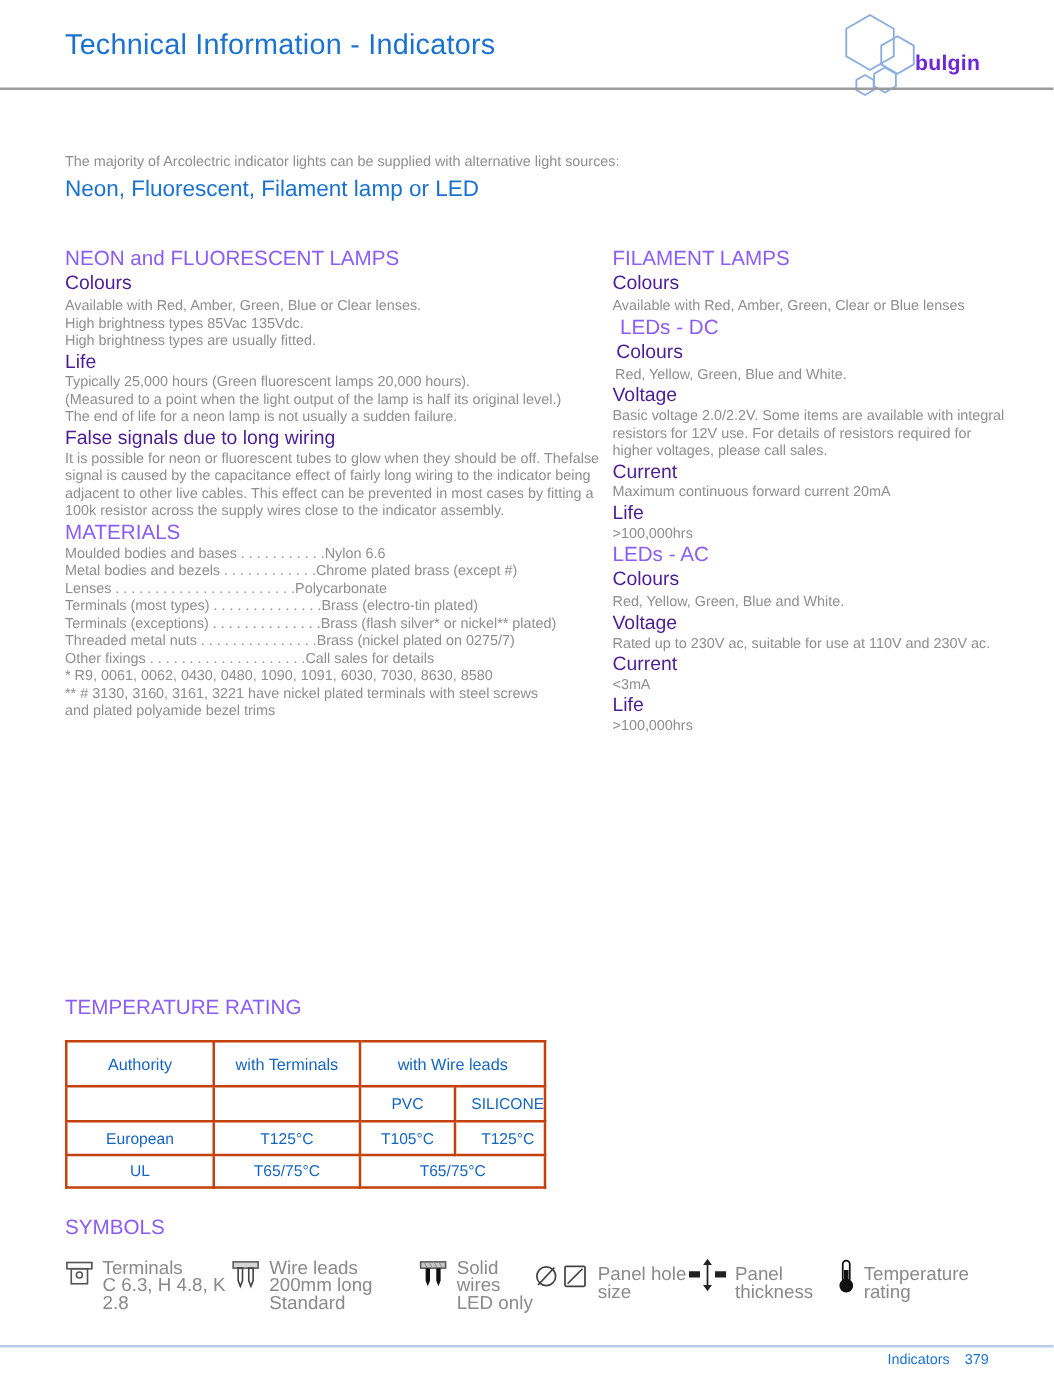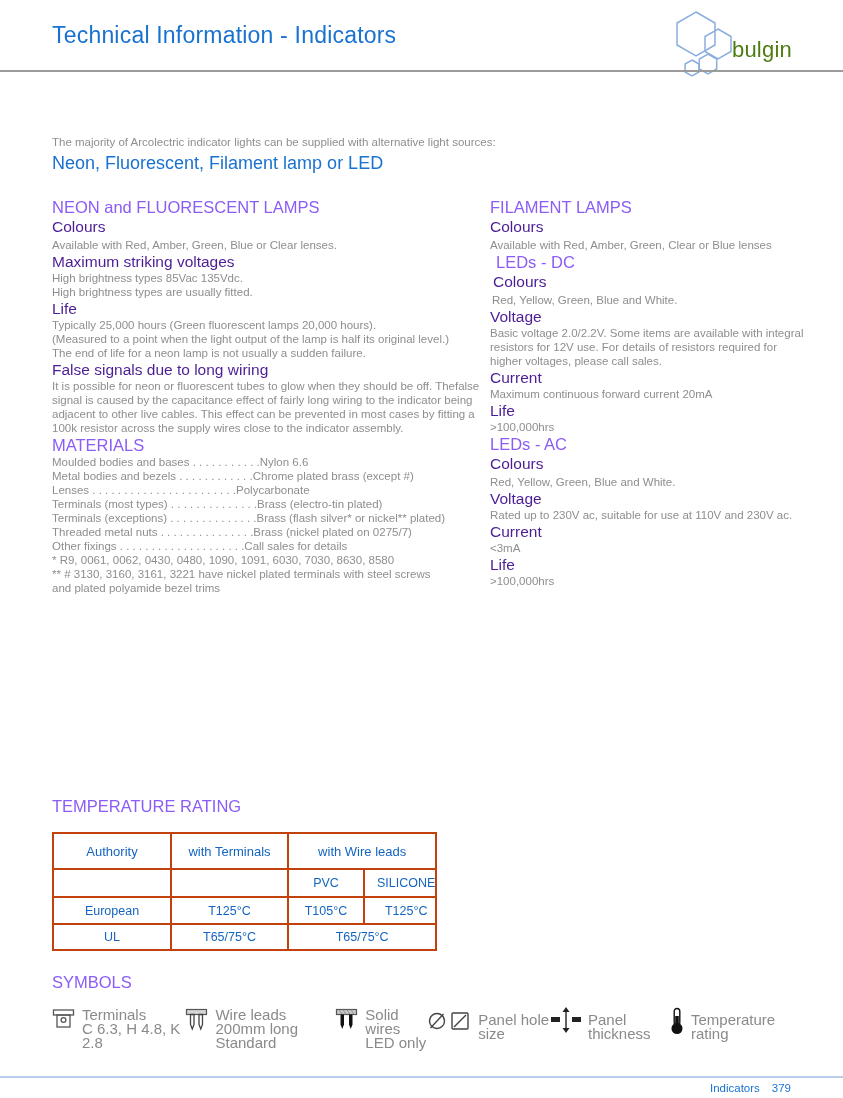--- a/index.html
+++ b/index.html
@@ -2,24 +2,24 @@
 <html><head>
 <meta charset="utf-8">
 <style>
   * { box-sizing: border-box; }
   html,body { margin:0; padding:0; background:#ffffff; }
   body { width:843px; height:1098px; font-family:"Liberation Sans", sans-serif; }
   .page { position:relative; width:843px; height:1098px; background:#fff; overflow:hidden; }
 
   .header-title { position:absolute; left:52px; top:22px; font-size:23px; color:#1a72d0; letter-spacing:0.2px; }
   .logo { position:absolute; left:668px; top:4px; display:flex; align-items:center; }
-  .logo-text { color:#4d7c0f; font-weight:normal; font-size:22px; margin-left:-14px; margin-top:6px; letter-spacing:0.2px; }
+  .logo-text { color:#6d28d9; font-weight:bold; font-size:17px; margin-left:-14px; margin-top:6px; letter-spacing:0.2px; }
   .header-rule { position:absolute; left:0; top:70px; width:843px; height:2px; background:#9b9b9b; }
 
-  .intro { position:absolute; left:52px; top:136px; }
+  .intro { position:absolute; left:52px; top:124px; }
   .intro-line { font-size:11.5px; color:#8e8e8e; }
   .intro-heading { font-size:18px; color:#1a72d0; margin-top:5px; }
 
   .col-left  { position:absolute; left:52px;  top:197px; width:436px; }
   .col-right { position:absolute; left:490px; top:197px; width:345px; }
 
   h2.sec { font-size:16.5px; font-weight:400; color:#8b5cf6; margin:0; line-height:20px; }
   h3.sub { font-size:15.5px; font-weight:400; color:#4c1d95; margin:0; line-height:19px; }
   .body-text { font-size:11.5px; line-height:14px; color:#8e8e8e; margin:0; }
 
@@ -95,21 +95,20 @@
   <div class="intro">
     <div class="intro-line">The majority of Arcolectric indicator lights can be supplied with alternative light sources:</div>
     <div class="intro-heading">Neon, Fluorescent, Filament lamp or LED</div>
   </div>
 
   <div class="col-left">
     <h2 class="sec">NEON and FLUORESCENT LAMPS</h2>
     <h3 class="sub mt-colours">Colours</h3>
     <p class="body-text mt-text">Available with Red, Amber, Green, Blue or Clear lenses.</p>
 
-    <h3 class="sub left-striking">Maximum striking voltages</h3>
     <p class="body-text">High brightness types 85Vac 135Vdc.</p>
     <p class="body-text">High brightness types are usually fitted.</p>
 
     <h3 class="sub left-life">Life</h3>
     <p class="body-text">Typically 25,000 hours (Green fluorescent lamps 20,000 hours).</p>
     <p class="body-text">(Measured to a point when the light output of the lamp is half its original level.)</p>
     <p class="body-text">The end of life for a neon lamp is not usually a sudden failure.</p>
 
     <h3 class="sub left-false">False signals due to long wiring</h3>
     <p class="body-text false-par">It is possible for neon or fluorescent tubes to glow when they should be off. Thefalse signal is caused by the capacitance effect of fairly long wiring to the indicator being adjacent to other live cables. This effect can be prevented in most cases by fitting a 100k resistor across the supply wires close to the indicator assembly.</p>

